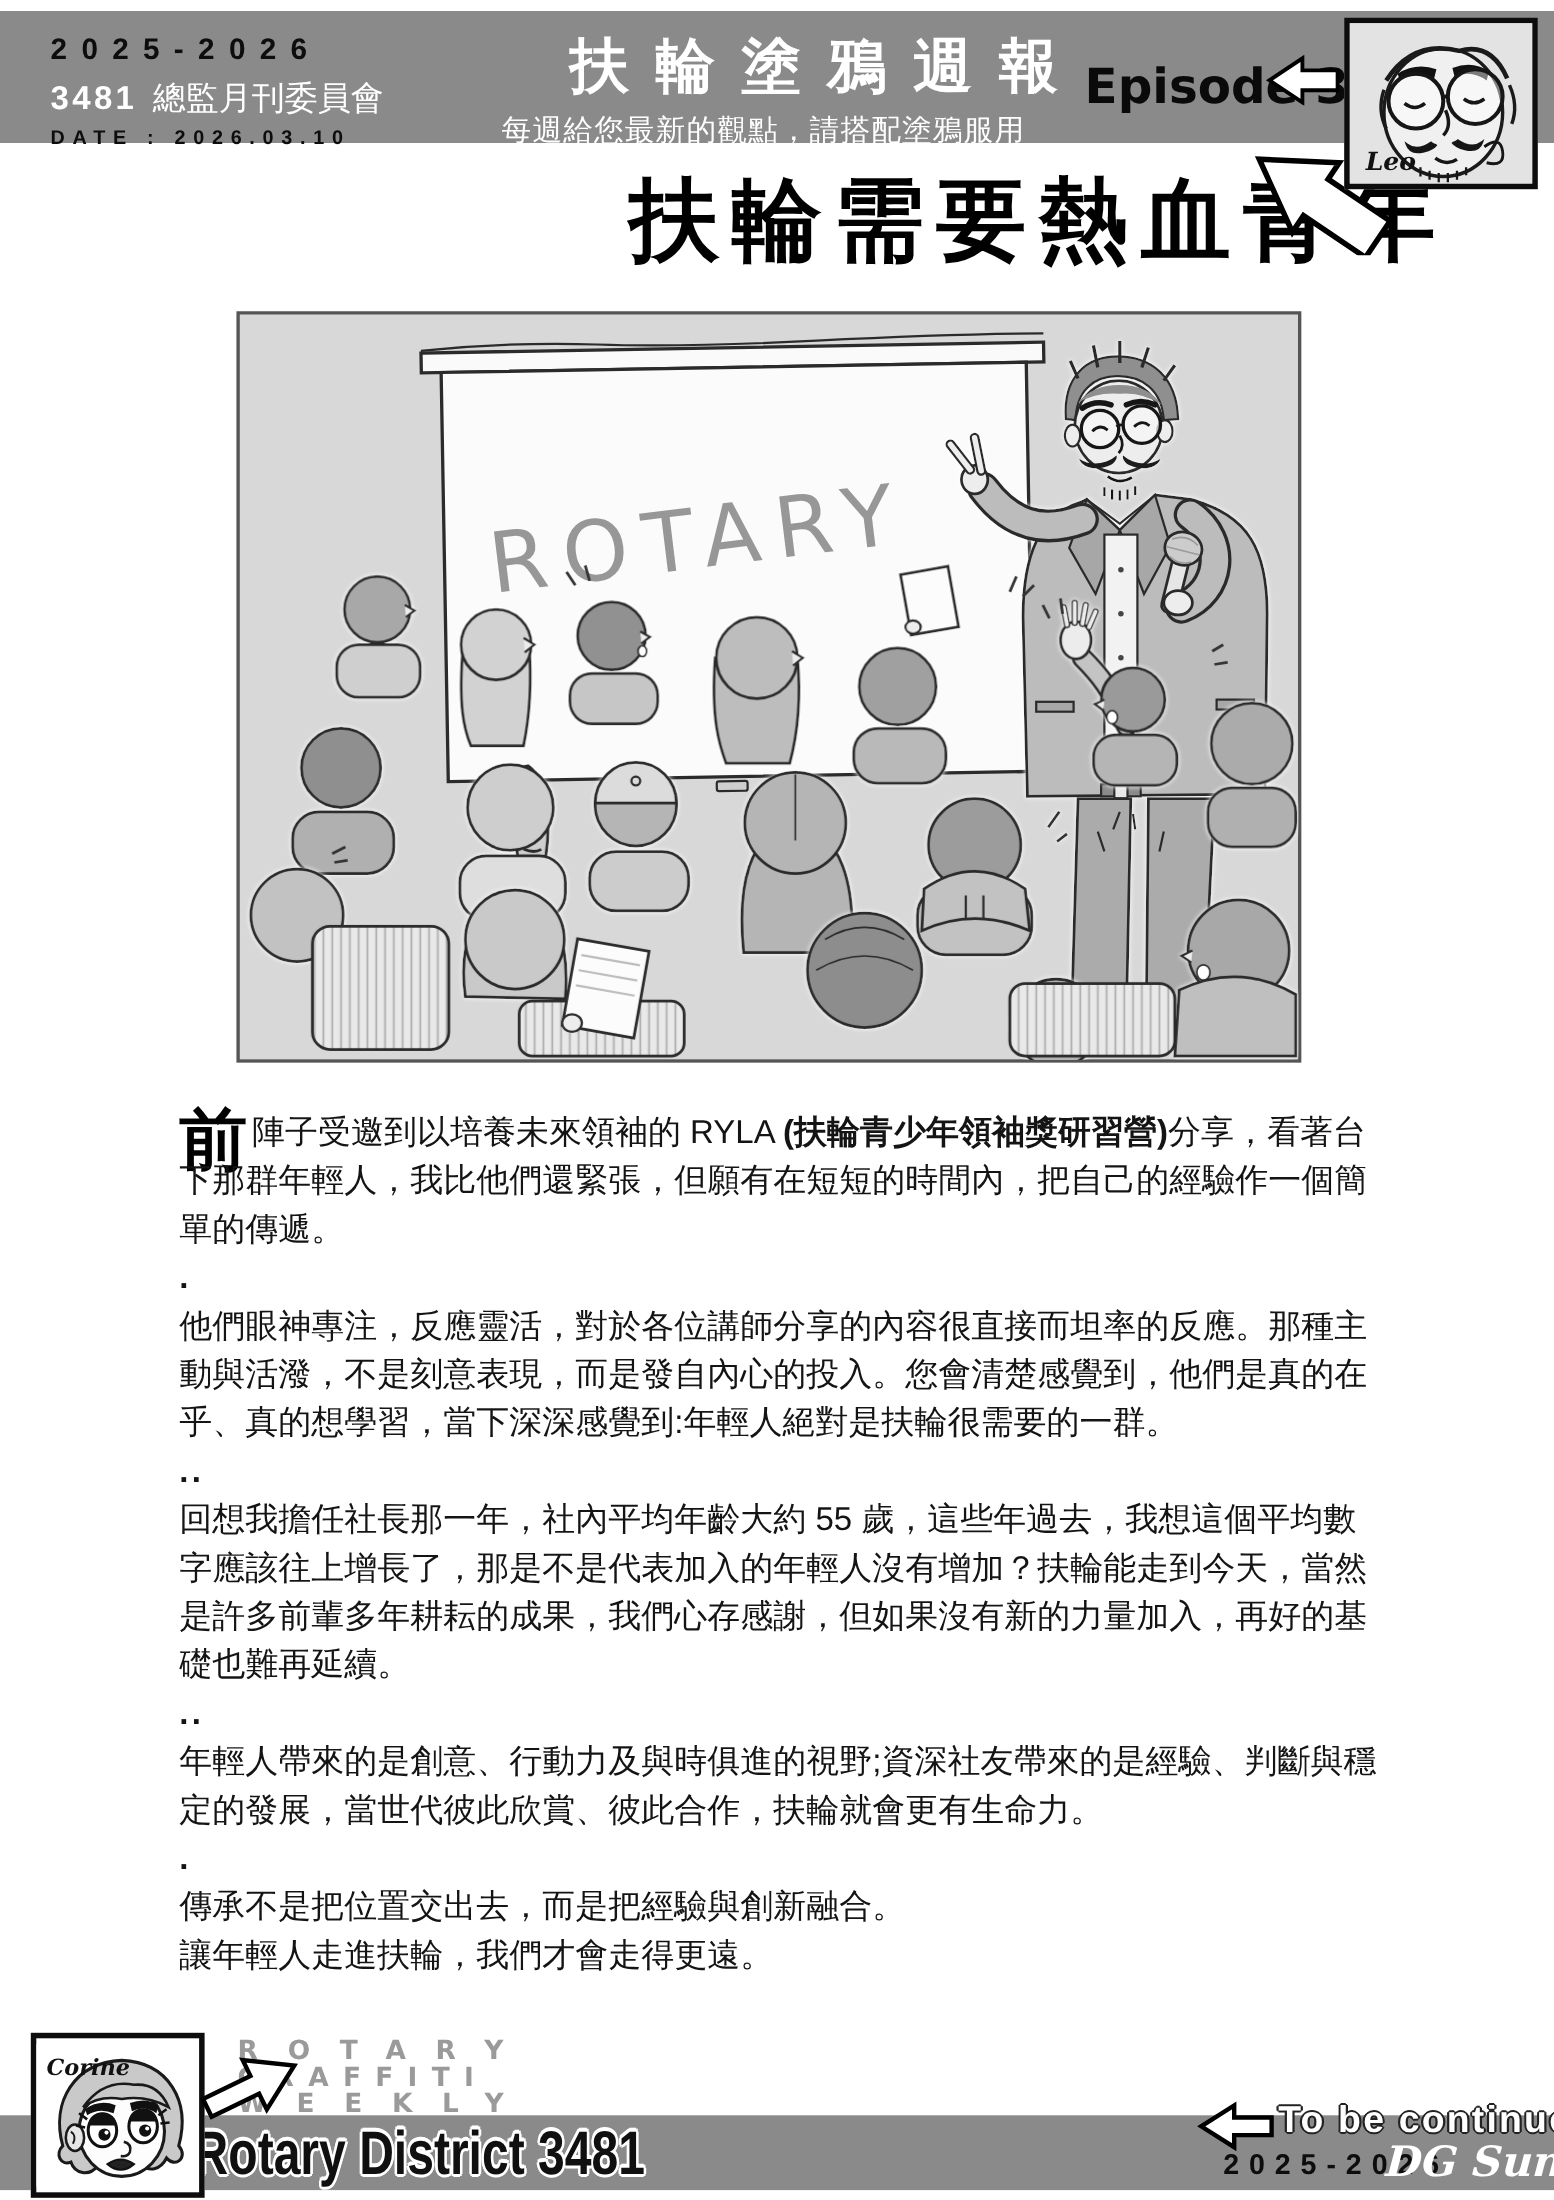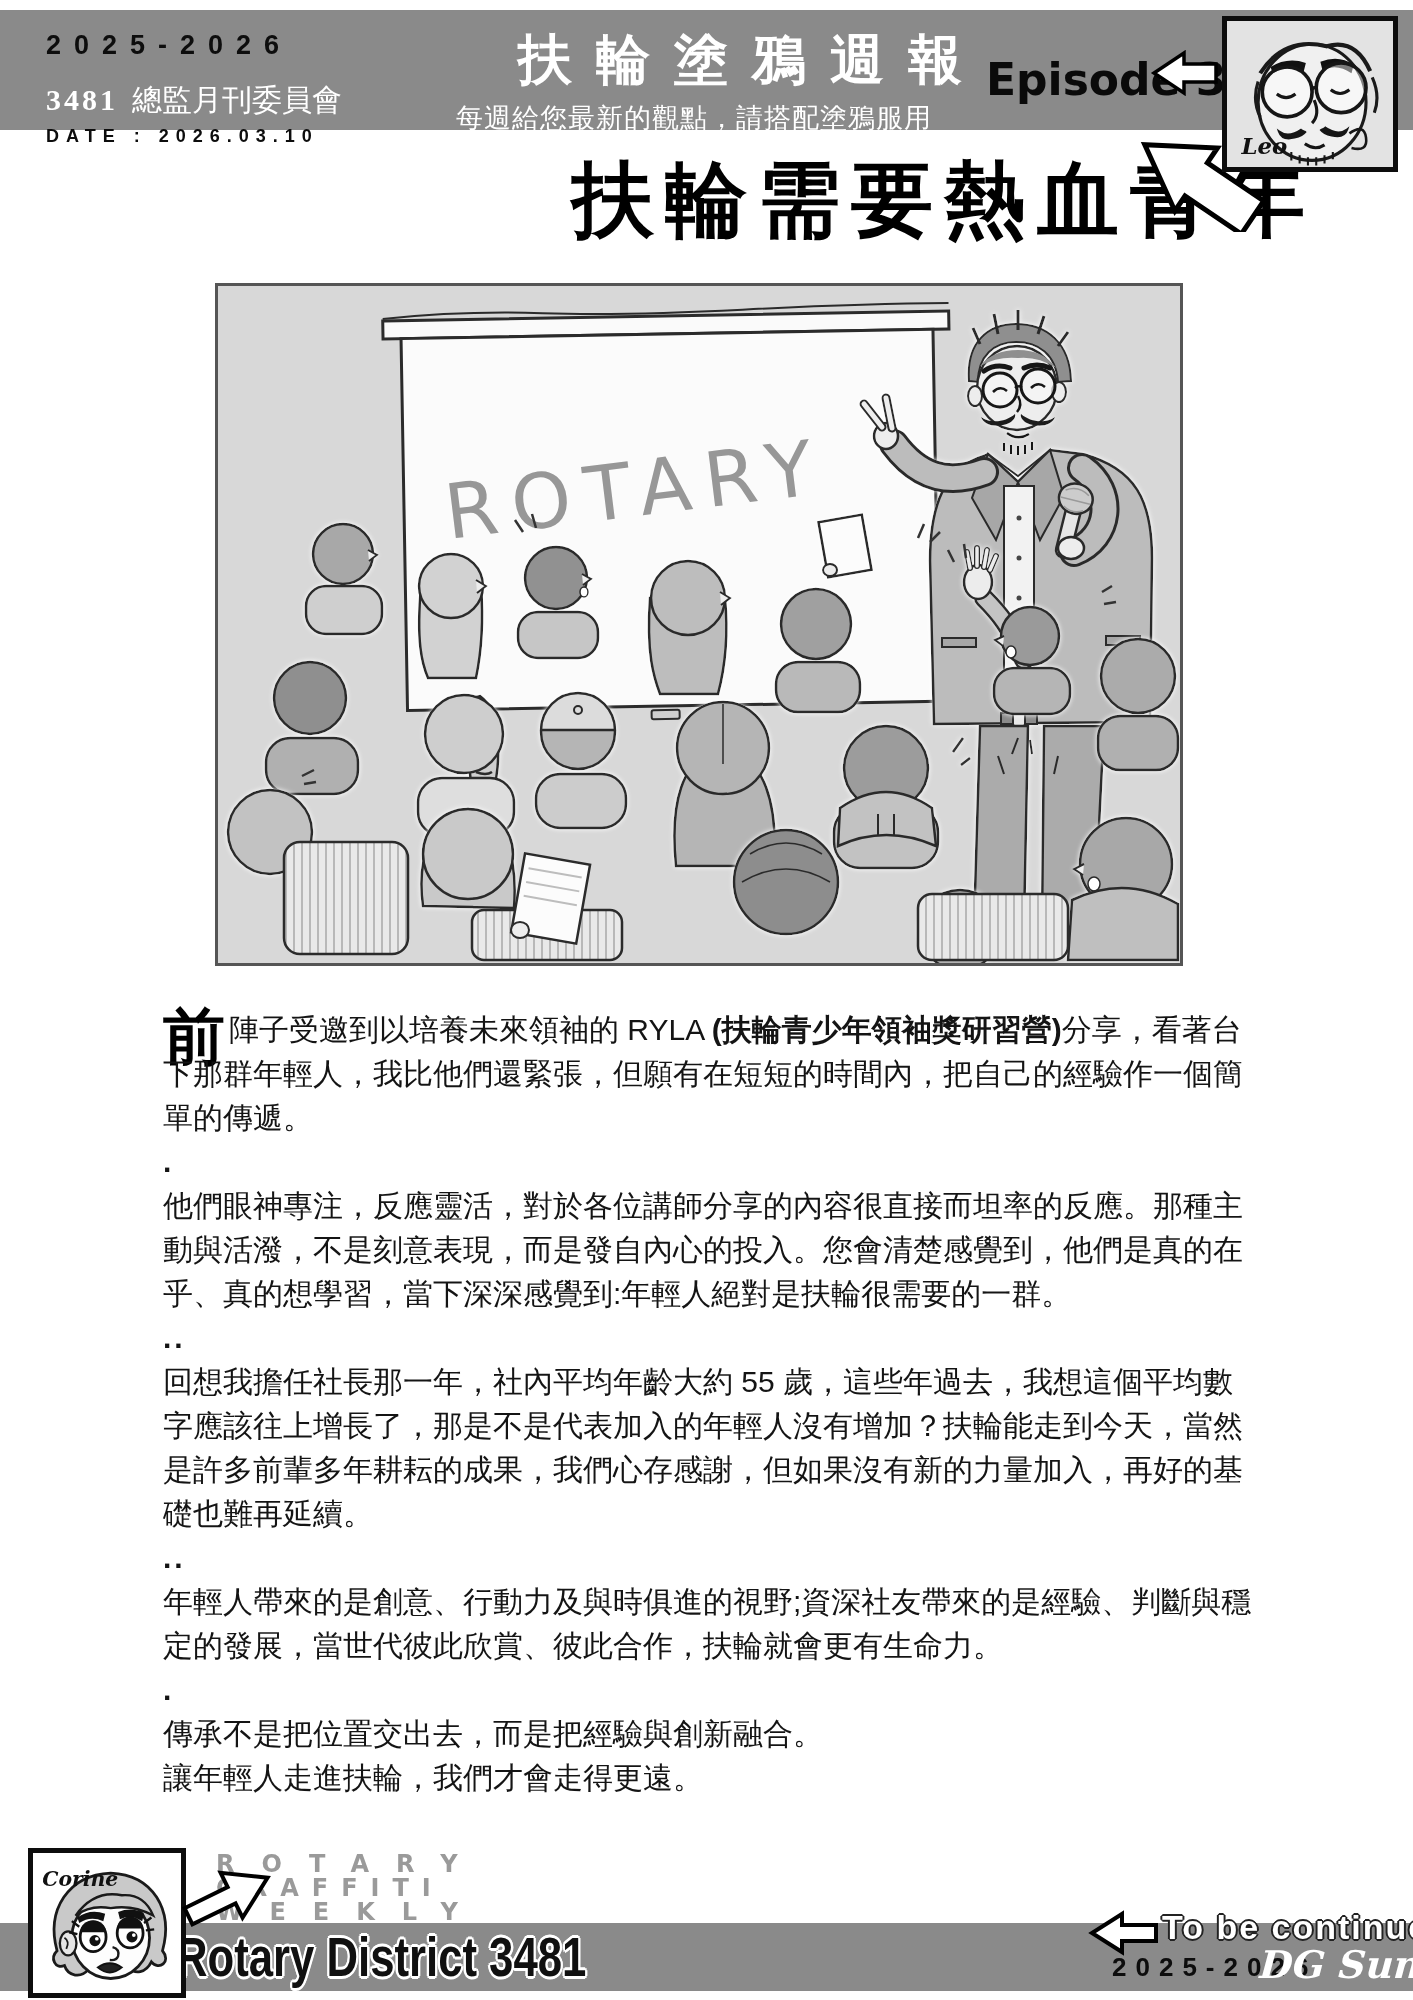--- a/index.html
+++ b/index.html
@@ -3,21 +3,21 @@
 <meta charset="utf-8">
 <style>
   html,body{margin:0;padding:0;background:#e9e9e9;}
   .page{position:relative;width:1413px;height:2000px;margin:0 auto;background:#fff;
         font-family:"Liberation Sans",sans-serif;overflow:hidden;}
 
   
   .banner{position:absolute;left:0;top:10px;width:1413px;height:120px;background:#8a8a8a;}
   .hdr-left{position:absolute;left:46px;top:20px;white-space:nowrap;}
   .hdr-years{font-weight:bold;font-size:27px;letter-spacing:13px;color:#0d0d0d;}
-  .hdr-committee{margin-top:19px;font-size:30px;color:#fff;font-family:Liberation Serif, serif;}
+  .hdr-committee{margin-top:8px;font-size:30px;color:#fff;}
   .hdr-committee .num{font-weight:bold;letter-spacing:3px;margin-right:14px;}
   .hdr-date{margin-top:5px;font-weight:bold;font-size:18px;letter-spacing:7px;color:#0d0d0d;}
   .hdr-title{position:absolute;left:518px;top:14px;font-size:54px;font-weight:700;color:#fff;
              letter-spacing:24px;white-space:nowrap;}
   .hdr-sub{position:absolute;left:456px;top:90px;font-size:27px;color:#fff;letter-spacing:1px;white-space:nowrap;font-family:Liberation Mono, monospace;}
   .hdr-episode{position:absolute;left:986px;top:44px;font-size:44px;font-weight:800;color:#0a0a0a;
                font-family:"DejaVu Sans",sans-serif;white-space:nowrap;}
   .arrow-small{position:absolute;left:1150px;top:50px;}
   .portrait{position:absolute;left:1222px;top:16px;width:166px;height:146px;border:5px solid #0d0d0d;
             background:#e3e3e3;z-index:3;}

